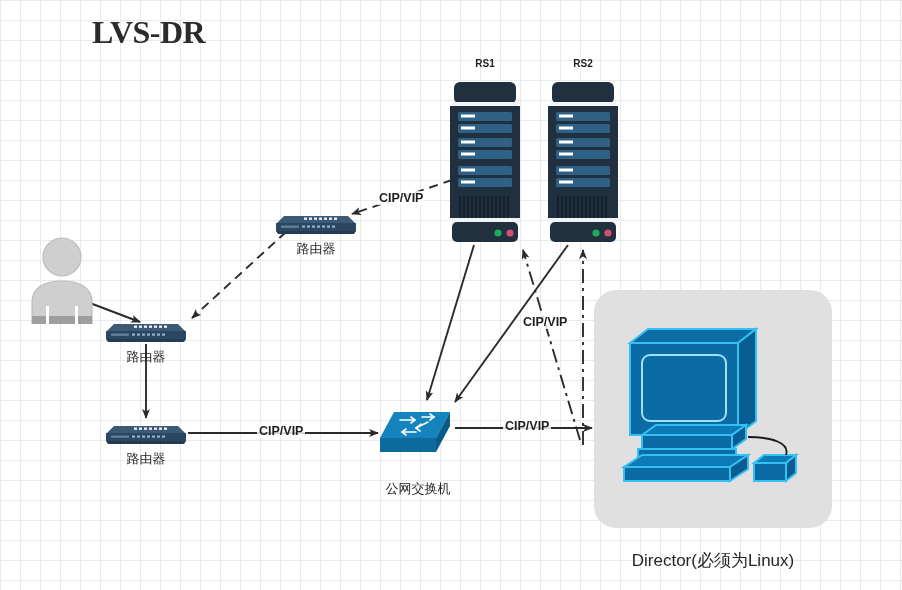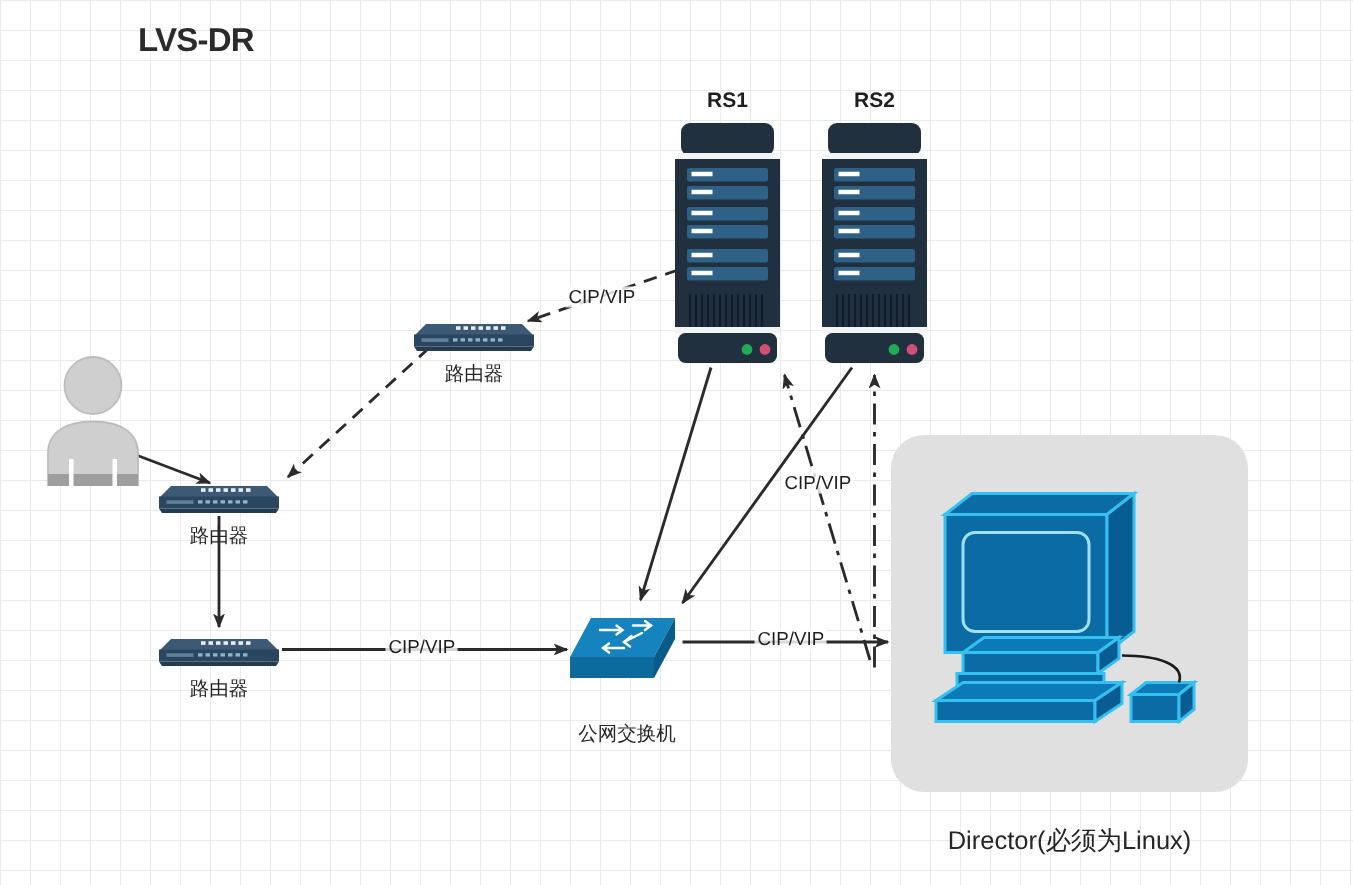--- a/index.html
+++ b/index.html
@@ -37,47 +37,47 @@
     font-size: 13px;
     color: #262626;
     font-weight: 400;
     white-space: nowrap;
     font-family: "Liberation Sans", "DejaVu Sans", sans-serif;
   }
   .title {
     position: absolute;
     left: 92px;
     top: 14px;
-    font-size: 22px;
+    font-size: 32px;
     font-weight: 700;
     color: #2b2b2b;
     letter-spacing: -0.5px;
-    font-family: Liberation Sans, sans-serif;
+    font-family: Liberation Serif, serif;
   }
   .edge-label {
     position: absolute;
     font-size: 12.5px;
-    font-weight: 400;
+    font-weight: 700;
     color: #1f1f1f;
     white-space: nowrap;
     background: rgba(255,255,255,0.82);
     padding: 0 2px;
     font-family: "Liberation Sans", "DejaVu Sans", sans-serif;
   }
   .director-panel {
     position: absolute;
     left: 594px;
     top: 290px;
     width: 238px;
     height: 238px;
     background: #e0e0e0;
     border-radius: 22px;
   }
   .srv-label {
-    font-size: 14px;
+    font-size: 10px;
     font-weight: 700;
     color: #1f1f1f;
   }
 </style>
 </head>
 <body>
 
 <div id="canvas">
 
   <div class="title">LVS-DR</div>

